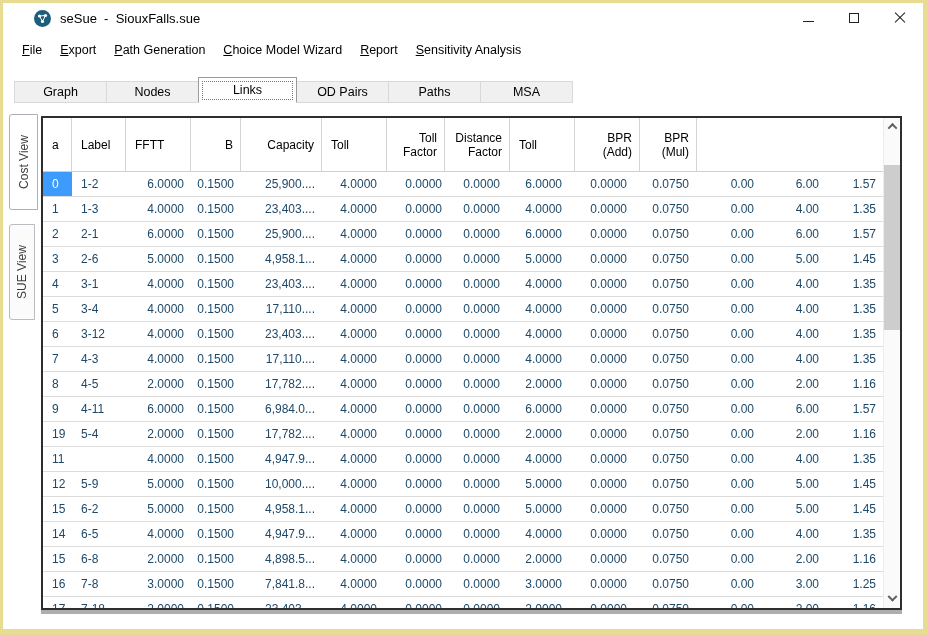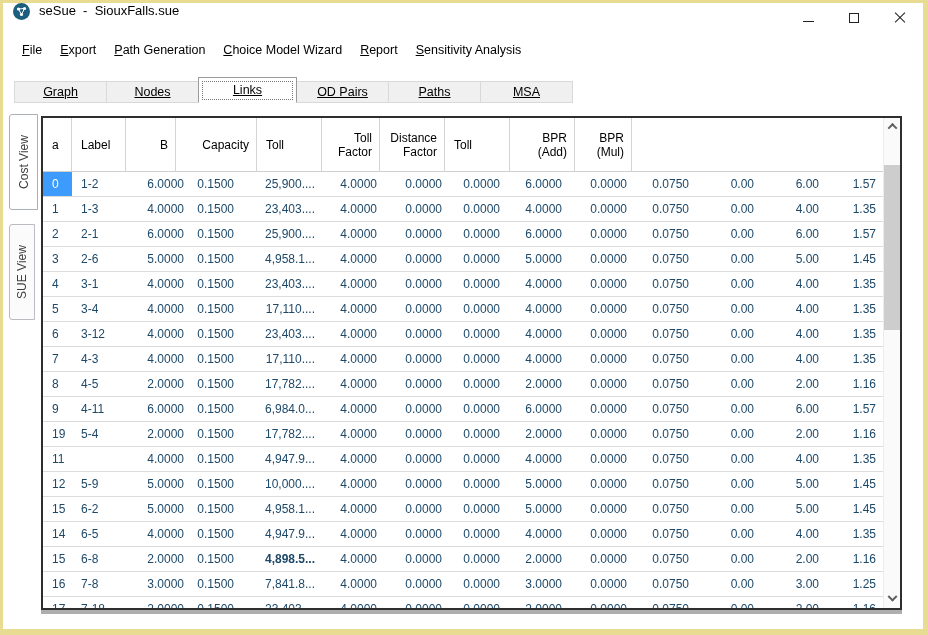--- a/index.html
+++ b/index.html
@@ -11,21 +11,21 @@
     overflow:hidden;
     color:#000;
   }
   .window {
     position:absolute; left:3px; top:3px; right:5px; bottom:6px;
     background:#fff;
     display:flex; flex-direction:column;
   }
 
   
-  .titlebar { height:30px; display:flex; align-items:flex-start; flex:0 0 auto; }
+  .titlebar { height:30px; display:flex; align-items:center; flex:0 0 auto;padding-left:21px; }
   .app-icon { width:17px; height:17px; margin-left:10px; flex:0 0 auto; }
   .title    { margin-left:9px; font-size:13px; white-space:pre; }
   .win-controls { margin-left:auto; display:flex; height:100%; }
   .win-btn  { width:46px; height:100%; display:flex; align-items:center; justify-content:center; }
   .glyph-min { width:11px; height:1px; background:#222; margin-top:6px; }
   .glyph-max { width:10px; height:10px; border:1px solid #222; }
   .glyph-close { position:relative; width:12px; height:12px; }
   .glyph-close::before,.glyph-close::after {
     content:""; position:absolute; left:-1px; top:5px; width:14px; height:1px; background:#222;
   }
@@ -36,21 +36,21 @@
   .menubar { height:34px; display:flex; align-items:center; padding-left:10px; flex:0 0 auto; }
   .menu-item { padding:0 9px; font-size:12.5px; cursor:default; }
   .ul { text-decoration:underline; }
 
   
   .tabstrip { display:flex; margin:10px 0 0 11px; height:26px; flex:0 0 auto; position:relative; }
   .tab {
     width:93px; height:22px; margin-top:4px;
     background:#f0f0f0; border:1px solid #d9d9d9;
     display:flex; align-items:center; justify-content:center;
-    font-size:12.5px; margin-left:-1px;text-decoration:underline;
+    font-size:12.5px; margin-left:-1px;
   }
   .tab:first-child { margin-left:0; }
   .tab.active {
     width:99px; height:26px; margin-top:0;
     background:#fff; border:1px solid #9a9a9a; border-bottom:1px solid #fff;
     position:relative; z-index:2;
   }
   .tab.active::after {
     content:""; position:absolute; left:3px; right:3px; top:3px; bottom:2px;
     border:1px dotted #777;
@@ -166,20 +166,21 @@
       <div class="side-tab">
         <span>SUE View</span>
       </div>
     </div>
 
     <div class="table-wrap">
       <div class="grid">
         <div class="thead">
             <div class="th al" style="width: 29px;">a</div>
             <div class="th al" style="width: 54px;">Label</div>
+            <div class="th al" style="width: 65px;">FFTT</div>
             <div class="th ar" style="width: 50px;">B</div>
             <div class="th ar" style="width: 81px;">Capacity</div>
             <div class="th al" style="width: 65px;">Toll</div>
             <div class="th ar" style="width: 58px;">Toll
 Factor</div>
             <div class="th ar" style="width: 65px;">Distance
 Factor</div>
             <div class="th al" style="width: 65px;">Toll</div>
             <div class="th ar" style="width: 65px;">BPR
 (Add)</div>
@@ -425,21 +426,21 @@
               <div class="td ar" style="width: 62px;">0.0750</div>
               <div class="td ar" style="width: 65px;">0.00</div>
               <div class="td ar" style="width: 65px;">4.00</div>
               <div class="td ar" style="width: 57px;">1.35</div>
             </div>
             <div class="tr">
               <div class="td al" style="width: 29px;">15</div>
               <div class="td al" style="width: 54px;">6-8</div>
               <div class="td ar" style="width: 65px;">2.0000</div>
               <div class="td ar" style="width: 50px;">0.1500</div>
-              <div class="td ar" style="width: 81px; font-weight: bold;">4,898.5...</div>
+              <div class="td ar" style="width: 81px;">4,898.5...</div>
               <div class="td ar" style="width: 62px;">4.0000</div>
               <div class="td ar" style="width: 65px;">0.0000</div>
               <div class="td ar" style="width: 58px;">0.0000</div>
               <div class="td ar" style="width: 62px;">2.0000</div>
               <div class="td ar" style="width: 65px;">0.0000</div>
               <div class="td ar" style="width: 62px;">0.0750</div>
               <div class="td ar" style="width: 65px;">0.00</div>
               <div class="td ar" style="width: 65px;">2.00</div>
               <div class="td ar" style="width: 57px;">1.16</div>
             </div>

